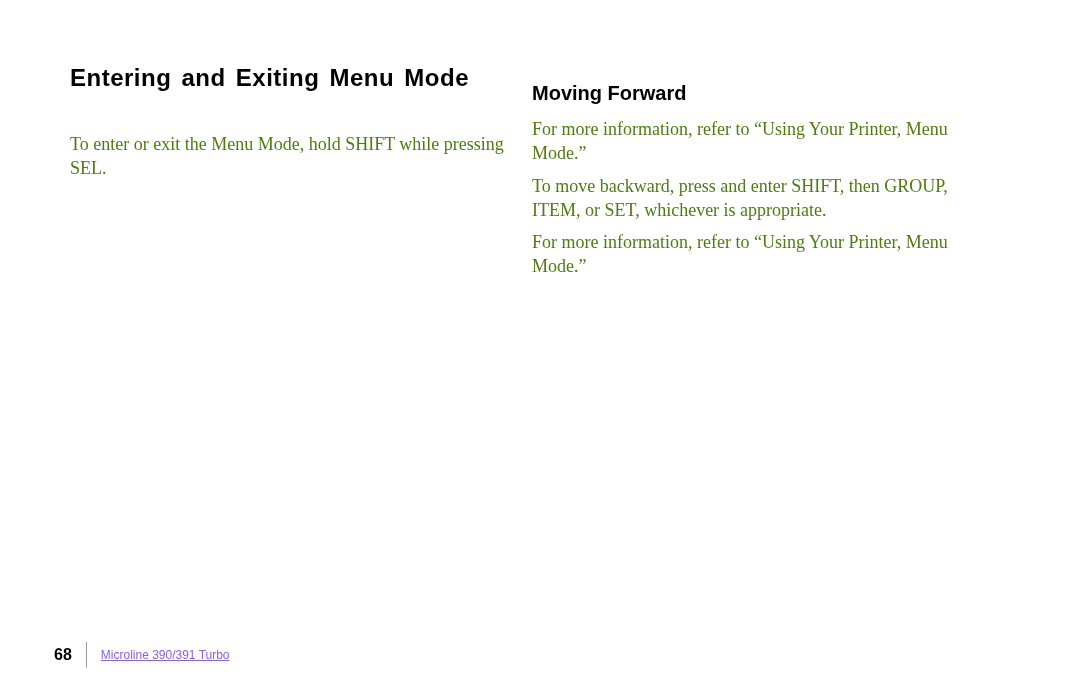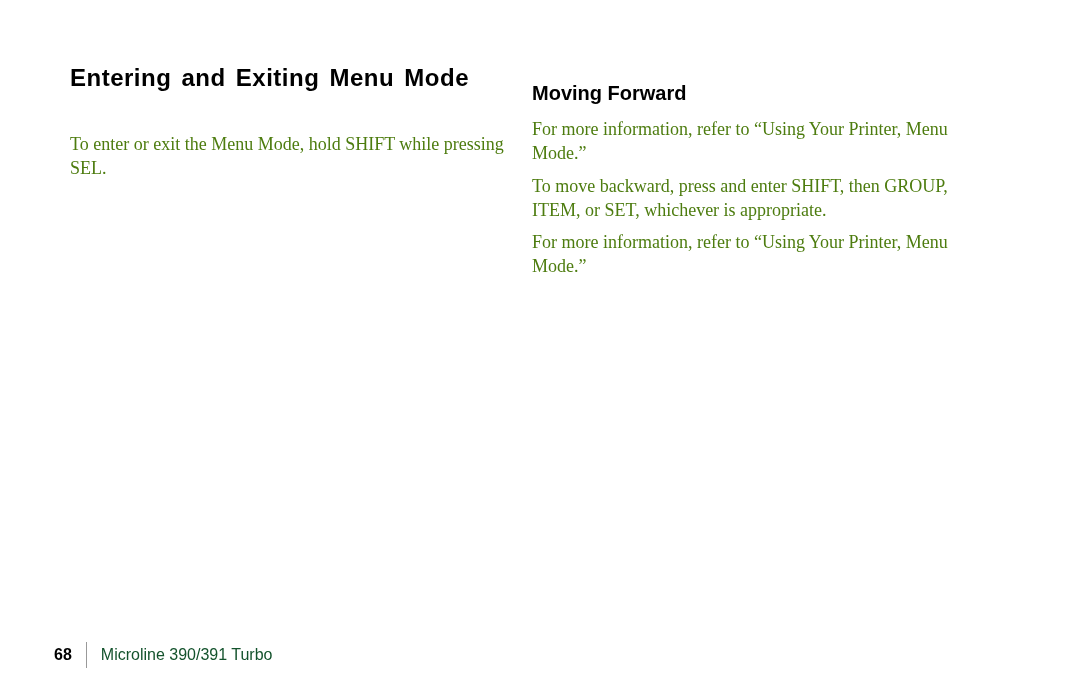--- a/index.html
+++ b/index.html
@@ -58,22 +58,23 @@
     font-weight: 700;
     font-size: 16px;
     color: #000;
   }
   .footer-divider {
     width: 1px;
     height: 26px;
     background: #999;
   }
   .product-name {
-    font-size: 16px;
-    color: #14532d;
+    font-size: 12px;
+    color: #8b5cf6;
+    text-decoration: underline;
   }
 </style>
 </head>
 <body>
 
 <div class="page">
   <div class="column col-left">
     <h1>Entering and Exiting Menu Mode</h1>
     <p>To enter or exit the Menu Mode, hold SHIFT while pressing SEL.</p>
   </div>

